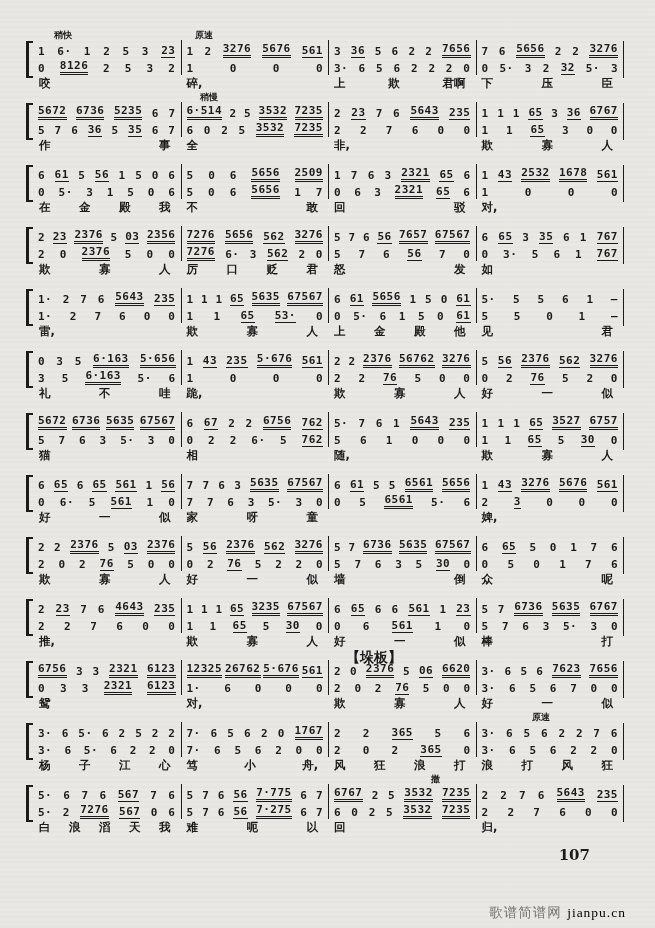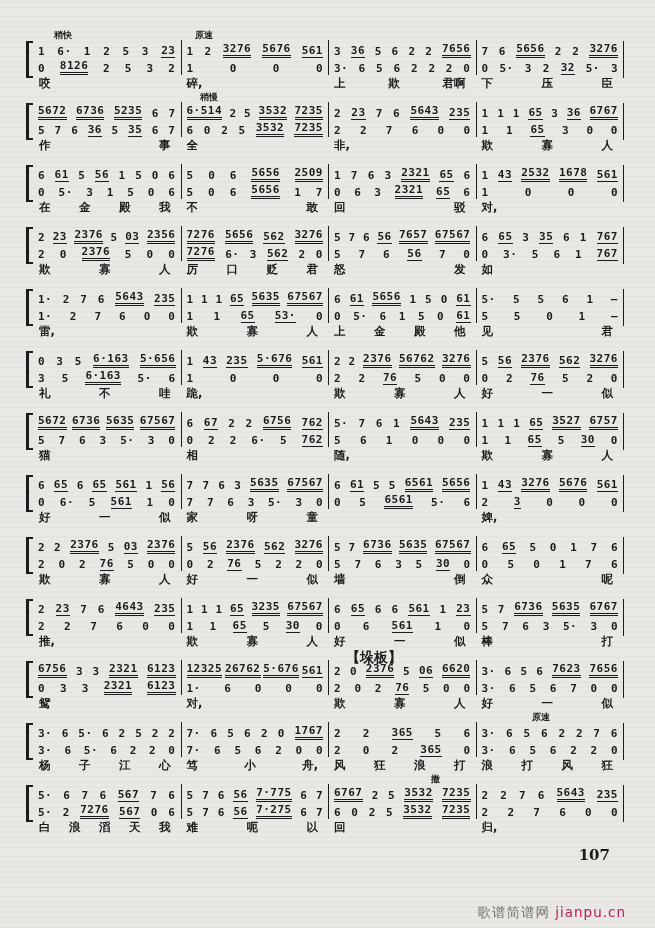--- a/index.html
+++ b/index.html
@@ -22,21 +22,21 @@
   .endbar{width:0;height:37px;border-left:1.4px solid #1b1b1b;margin-top:1px;}
   .nline{display:flex;justify-content:space-between;align-items:flex-end;height:17px;padding:0 5px;
     font-family:"DejaVu Sans Mono", monospace;font-weight:bold;font-size:11px;line-height:13px;white-space:nowrap;}
   .tok{letter-spacing:0.5px;}
   .b1{border-bottom:1.3px solid #1b1b1b;}
   .b2{border-bottom:3px double #1b1b1b;}
   .lyrics{display:flex;justify-content:space-between;padding:1px 10px 0 6px;height:14px;
     font-size:11.5px;font-weight:bold;letter-spacing:0;}
   .sys-label{position:absolute;top:-11px;font-size:9px;font-weight:bold;white-space:nowrap;}
   .sys-label.big{font-size:14px;}
-  .pagenum{text-align:right;margin:0 24px 0 0;font-family:"DejaVu Serif", serif;font-weight:bold;font-size:15px;}
+  .pagenum{text-align:right;margin:0 44px 0 0;font-family:"DejaVu Serif", serif;font-weight:bold;font-size:15px;}
   .watermark{position:absolute;right:8px;bottom:6px;font-size:13.5px;letter-spacing:1px;}
   .watermark .cn{font-weight:normal;}
   .watermark .en{font-family:"DejaVu Sans", sans-serif;}
 </style>
 </head>
 <body>
 
 <div class="page">
   <div class="systems">
       <div class="system">
@@ -1382,15 +1382,15 @@
               <span>归,</span>
             </div>
           </div>
           <div class="endbar"></div>
         </div>
       </div>
     </div>
   <div class="pagenum">107</div>
   <div class="watermark">
     <span class="cn" style="color: #737373;">歌谱简谱网</span>
-    <span class="en" style="color: #be185d;">jianpu.cn</span>
+    <span class="en" style="color: #000000; font-family: Liberation Serif, serif;">jianpu.cn</span>
   </div>
 </div>
 
 </body></html>

